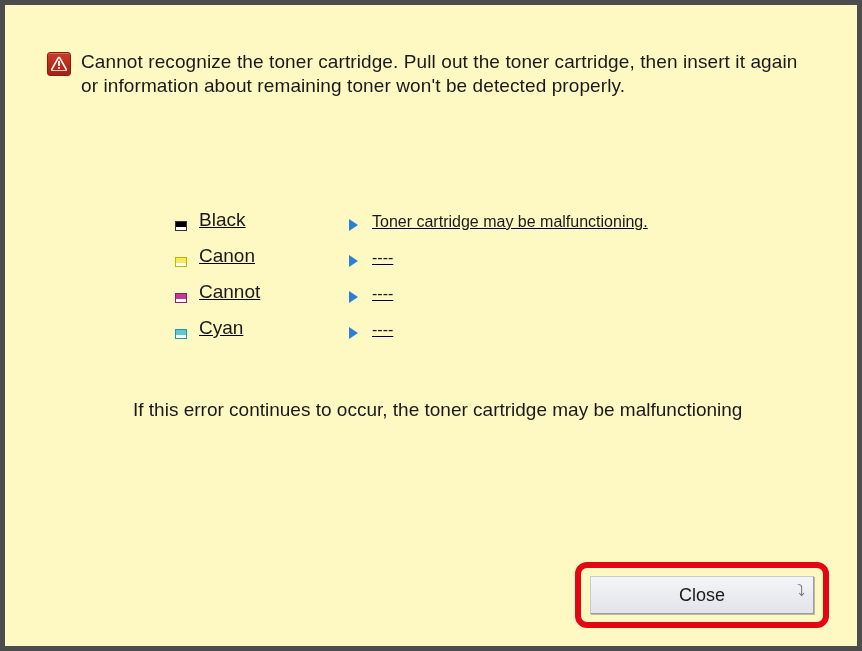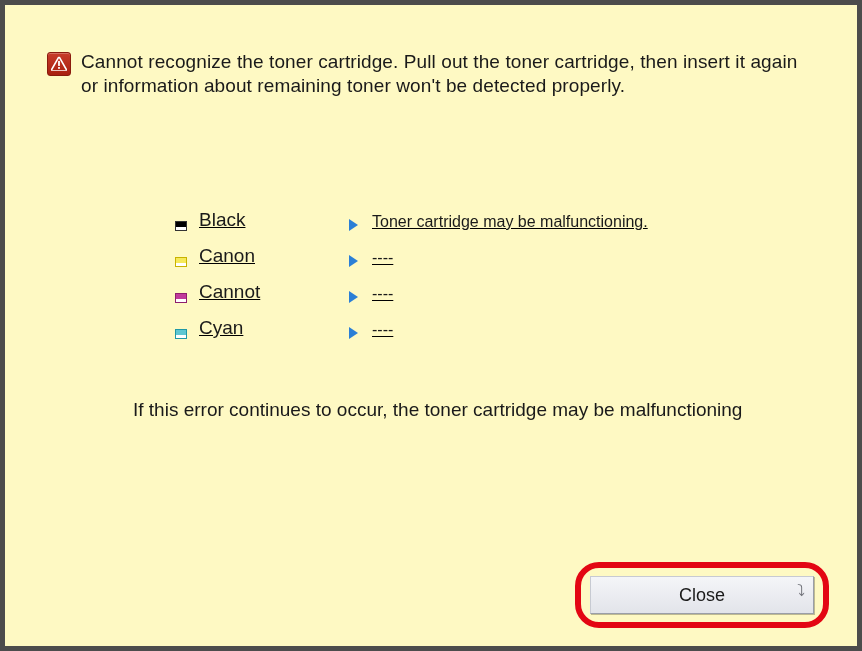--- a/index.html
+++ b/index.html
@@ -98,21 +98,21 @@
     line-height: 24px;
     color: #1a1a1a;
   }
   .close-highlight {
     position: absolute;
     right: 28px;
     bottom: 18px;
     width: 254px;
     height: 66px;
     border: 6px solid #e30613;
-    border-radius: 24px;
+    border-radius: 12px;
     box-sizing: border-box;
     display: flex;
     align-items: center;
     justify-content: center;
   }
   .close-button {
     width: 224px;
     height: 38px;
     box-sizing: border-box;
     background: linear-gradient(#f4f5f8, #e2e4ea);

